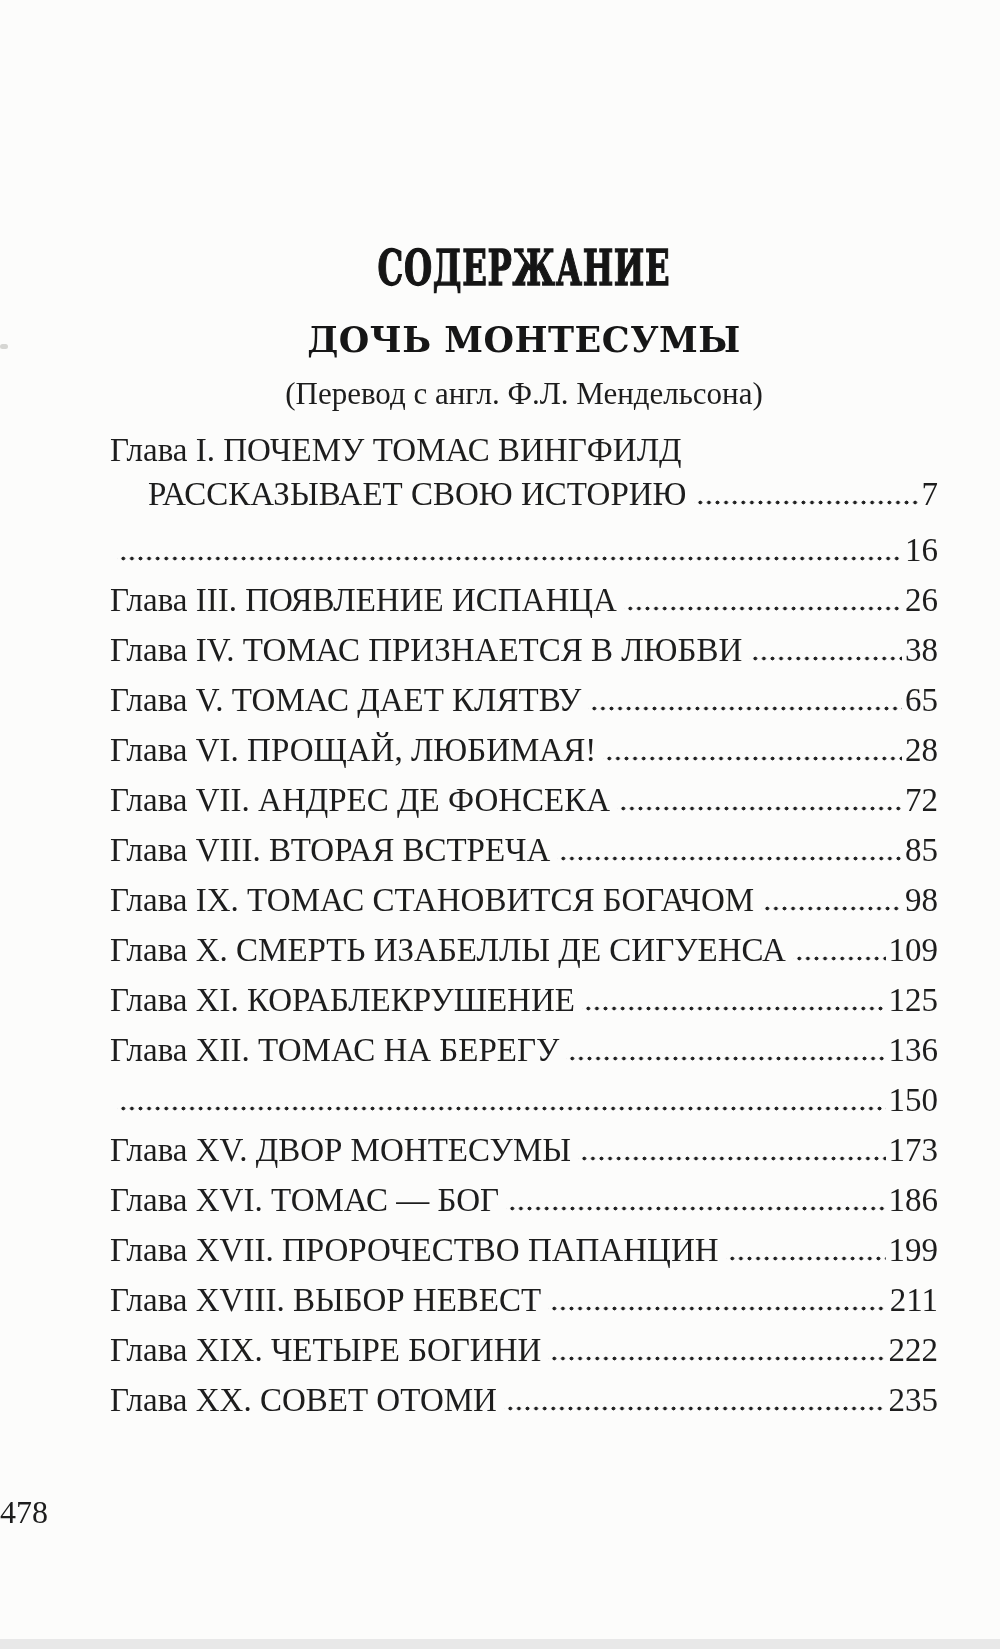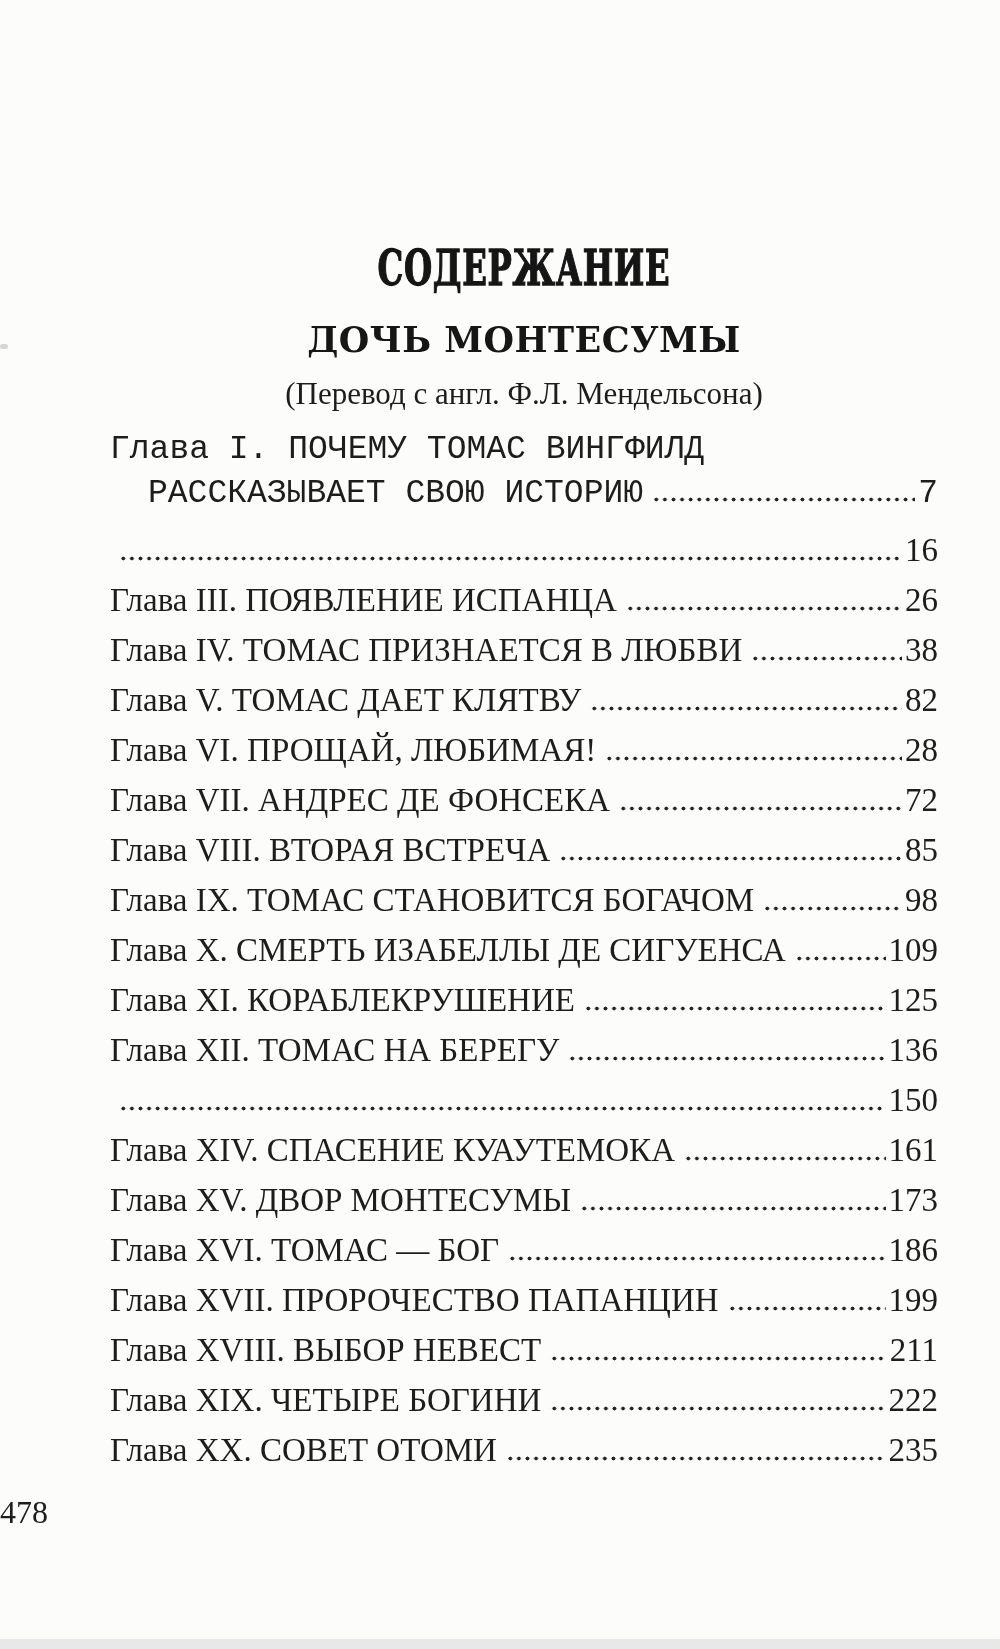--- a/index.html
+++ b/index.html
@@ -78,21 +78,21 @@
   }
   .toc-entry { margin: 0; }
   .toc-entry.wrapped { margin-bottom: 9px; }
   .toc-line {
     display: flex;
     align-items: baseline;
     font-size: 33px;
     line-height: 50px;
     white-space: nowrap;
   }
-  .toc-entry.wrapped .toc-line { line-height: 44px; font-family: Liberation Mono, monospace; }
+  .toc-entry.wrapped .toc-line { line-height: 44px; }
   .toc-line .cont-indent { padding-left: 38px; text-align: center; }
   .entry-text { flex: 0 0 auto; }
   .dot-leader {
     flex: 1 1 auto;
     min-width: 18px;
     height: 5px;
     margin: 0 3px -2px 7px;
     background-image: radial-gradient(circle, #222 1.7px, rgba(0,0,0,0) 2.2px);
     background-size: 8.6px 5px;
     background-repeat: repeat-x;
@@ -151,21 +151,21 @@
         <div class="toc-line">
     <span class="entry-text">Глава IV. ТОМАС ПРИЗНАЕТСЯ В ЛЮБВИ</span>
     <span class="dot-leader"></span>
     <span class="page-ref">38</span>
   </div>
       </div>
       <div class="toc-entry">
         <div class="toc-line">
     <span class="entry-text">Глава V. ТОМАС ДАЕТ КЛЯТВУ</span>
     <span class="dot-leader"></span>
-    <span class="page-ref">82</span>
+    <span class="page-ref">65</span>
   </div>
       </div>
       <div class="toc-entry">
         <div class="toc-line">
     <span class="entry-text">Глава VI. ПРОЩАЙ, ЛЮБИМАЯ!</span>
     <span class="dot-leader"></span>
     <span class="page-ref">28</span>
   </div>
       </div>
       <div class="toc-entry">
@@ -211,27 +211,20 @@
   </div>
       </div>
       <div class="toc-entry">
         <div class="toc-line">
     <span class="dot-leader"></span>
     <span class="page-ref">150</span>
   </div>
       </div>
       <div class="toc-entry">
         <div class="toc-line">
-    <span class="entry-text">Глава XIV. СПАСЕНИЕ КУАУТЕМОКА</span>
-    <span class="dot-leader"></span>
-    <span class="page-ref">161</span>
-  </div>
-      </div>
-      <div class="toc-entry">
-        <div class="toc-line">
     <span class="entry-text">Глава XV. ДВОР МОНТЕСУМЫ</span>
     <span class="dot-leader"></span>
     <span class="page-ref">173</span>
   </div>
       </div>
       <div class="toc-entry">
         <div class="toc-line">
     <span class="entry-text">Глава XVI. ТОМАС — БОГ</span>
     <span class="dot-leader"></span>
     <span class="page-ref">186</span>

